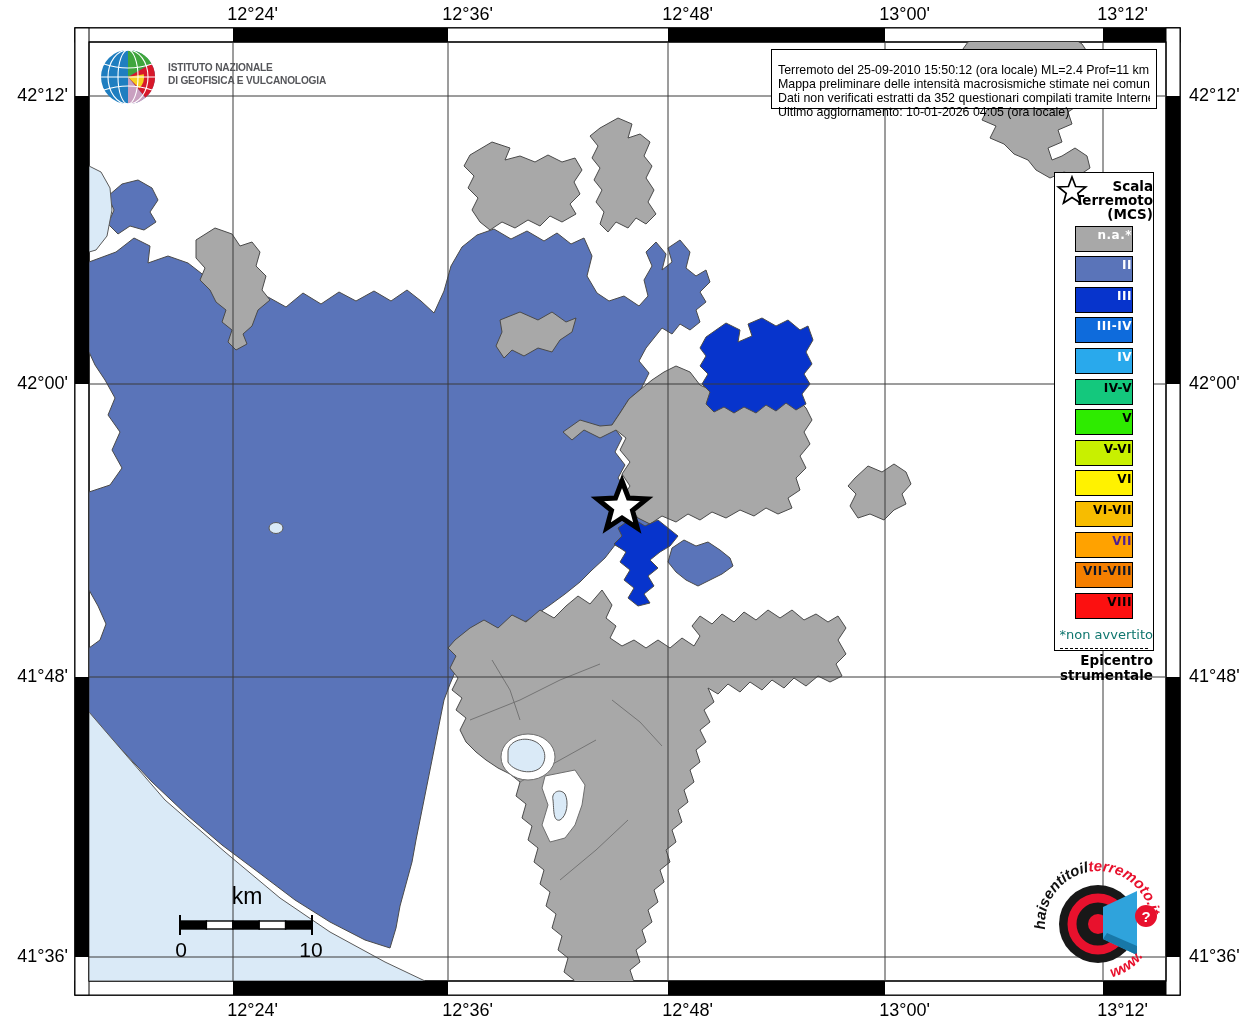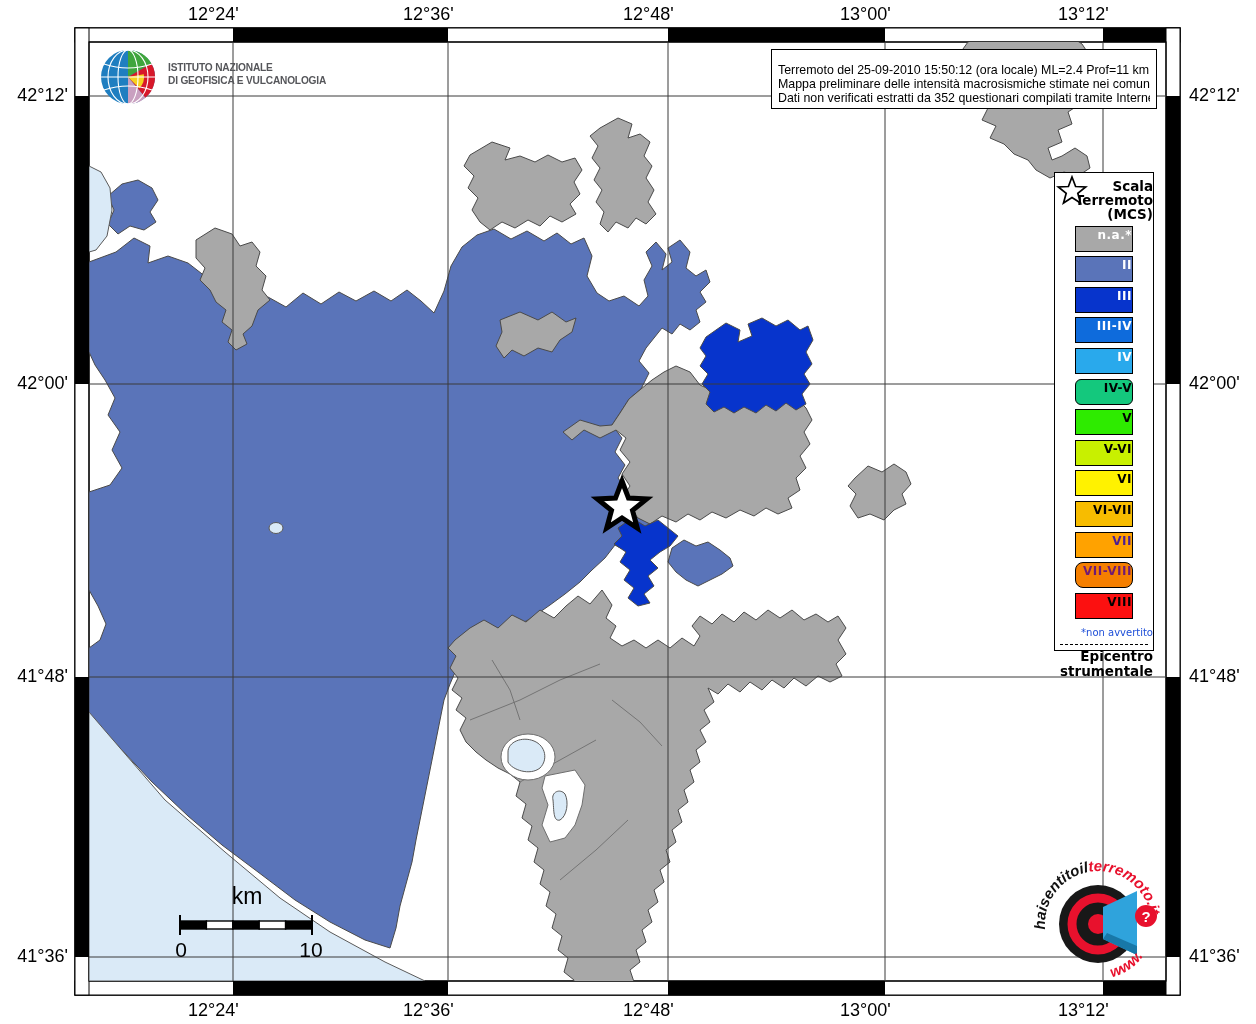--- a/index.html
+++ b/index.html
@@ -1,34 +1,34 @@
 <!DOCTYPE html>
 <html><head>
 <meta charset="utf-8">
 <style>
   html,body{margin:0;padding:0;background:#fff;}
   #stage{position:relative;width:1256px;height:1024px;background:#fff;overflow:hidden;
          font-family:"Liberation Sans",sans-serif;}
   #stage svg{position:absolute;left:0;top:0;}
   .axis-label{position:absolute;font-size:18px;color:#000;white-space:nowrap;}
-  .axis-top,.axis-bottom{width:90px;margin-left:-45px;text-align:left;}
+  .axis-top,.axis-bottom{width:90px;margin-left:-45px;text-align:right;}
   .axis-left{width:64px;text-align:right;}
   .axis-right{width:70px;text-align:left;}
   .infobox{position:absolute;left:771px;top:49px;width:386px;height:60px;background:#fff;
            border:1.6px solid #000;box-sizing:border-box;padding:14px 6px;
            font-size:12.4px;line-height:13.9px;color:#000;}
   .infobox div{white-space:nowrap;overflow:hidden;}
   .legend{position:absolute;left:1054px;top:172px;width:100px;height:479px;background:#fff;
           border:1.6px solid #000;box-sizing:border-box;text-align:right;
           font-family:"DejaVu Sans","Liberation Sans",sans-serif;}
   .legend-title{margin-top:6px;font-size:13.5px;line-height:14px;font-weight:bold;color:#000;}
   .swatch{width:58px;height:26px;margin:4.6px auto 0;border:1.2px solid #000;box-sizing:border-box;
           font-size:12px;font-weight:bold;line-height:16px;letter-spacing:.5px;}
   .swatch:first-of-type{margin-top:9px;}
-  .legend-foot{margin-top:8px;font-size:10px;color:#1d4ed8;}
+  .legend-foot{margin-top:8px;font-size:13px;color:#0f766e;}
   .legend-dash{border:0;border-top:1.6px dashed #000;margin:6px 5px 4px;}
   .legend-epi{font-size:13.5px;line-height:15.5px;font-weight:bold;color:#000;}
   .legend-star{margin-top:2px;}
   .ingv-text{position:absolute;left:168px;top:61px;font-size:10.8px;font-weight:bold;color:#55565a;
              line-height:12.6px;letter-spacing:-0.2px;transform:scaleX(.94);transform-origin:left top;
              white-space:nowrap;}
   .sb-label{position:absolute;font-size:21px;color:#000;text-align:center;}
   .sb-km{position:absolute;left:217px;top:883px;width:60px;text-align:center;font-size:23px;color:#000;}
 </style>
 </head>
@@ -180,40 +180,41 @@
 
 <div class="axis-label axis-right" style="left:1189px;top:85px">42°12'</div>
 <div class="axis-label axis-right" style="left:1189px;top:373px">42°00'</div>
 <div class="axis-label axis-right" style="left:1189px;top:666px">41°48'</div>
 <div class="axis-label axis-right" style="left:1189px;top:946px">41°36'</div>
 
 <div class="infobox">
   <div>Terremoto del 25-09-2010 15:50:12 (ora locale) ML=2.4 Prof=11 km</div>
   <div>Mappa preliminare delle intensità macrosismiche stimate nei comuni</div>
   <div>Dati non verificati estratti da 352 questionari compilati tramite Internet.</div>
+  <div>Ultimo aggiornamento: 10-01-2026 04:05 (ora locale)</div>
 </div>
 
 <div class="legend">
   <div class="legend-title">
     <div>Scala</div>
     <div>Terremoto</div>
     <div>(MCS)</div>
   </div>
   <div class="swatch" style="background-color: rgb(168, 168, 168); color: rgb(255, 255, 255);">n.a.*</div>
   <div class="swatch" style="background-color: rgb(90, 116, 185); color: rgb(255, 255, 255); padding-left: 39px;">II</div>
   <div class="swatch" style="background-color: rgb(7, 52, 204); color: rgb(255, 255, 255);">III</div>
   <div class="swatch" style="background-color: rgb(14, 107, 220); color: rgb(255, 255, 255);">III-IV</div>
   <div class="swatch" style="background-color: rgb(41, 169, 236); color: rgb(255, 255, 255);">IV</div>
-  <div class="swatch" style="background-color: rgb(20, 200, 125); color: rgb(0, 0, 0); border-radius: 6px;">IV-V</div>
+  <div class="swatch" style="background-color: rgb(20, 200, 125); color: rgb(0, 0, 0);">IV-V</div>
   <div class="swatch" style="background-color: rgb(46, 235, 0); color: rgb(0, 0, 0);">V</div>
   <div class="swatch" style="background-color: rgb(200, 240, 0); color: rgb(0, 0, 0);">V-VI</div>
   <div class="swatch" style="background-color: rgb(255, 242, 0); color: rgb(0, 0, 0); padding-left: 24px;">VI</div>
   <div class="swatch" style="background-color: rgb(247, 188, 0); color: rgb(0, 0, 0);">VI-VII</div>
   <div class="swatch" style="background-color: rgb(255, 162, 0); color: #4c1d95;">VII</div>
-  <div class="swatch" style="background-color: rgb(245, 127, 0); color: #701a75; border-radius: 8px;">VII-VIII</div>
+  <div class="swatch" style="background-color: rgb(245, 127, 0); color: #0f172a;">VII-VIII</div>
   <div class="swatch" style="background-color: rgb(252, 16, 16); color: rgb(0, 0, 0);">VIII</div>
   <div class="legend-foot">*non avvertito</div>
   <hr class="legend-dash">
   <div class="legend-epi">
     <div>Epicentro</div>
     <div>strumentale</div>
   </div>
   <svg class="legend-star" width="34" height="30" viewBox="0 0 34 30">
     <path d="M17,2 L20.6,11.5 L30.7,12 L22.8,18.3 L25.5,28 L17,22.5 L8.5,28 L11.2,18.3 L3.3,12 L13.4,11.5 Z" fill="#ffffff" stroke="#000" stroke-width="1.7" stroke-linejoin="miter"></path>
   </svg>

